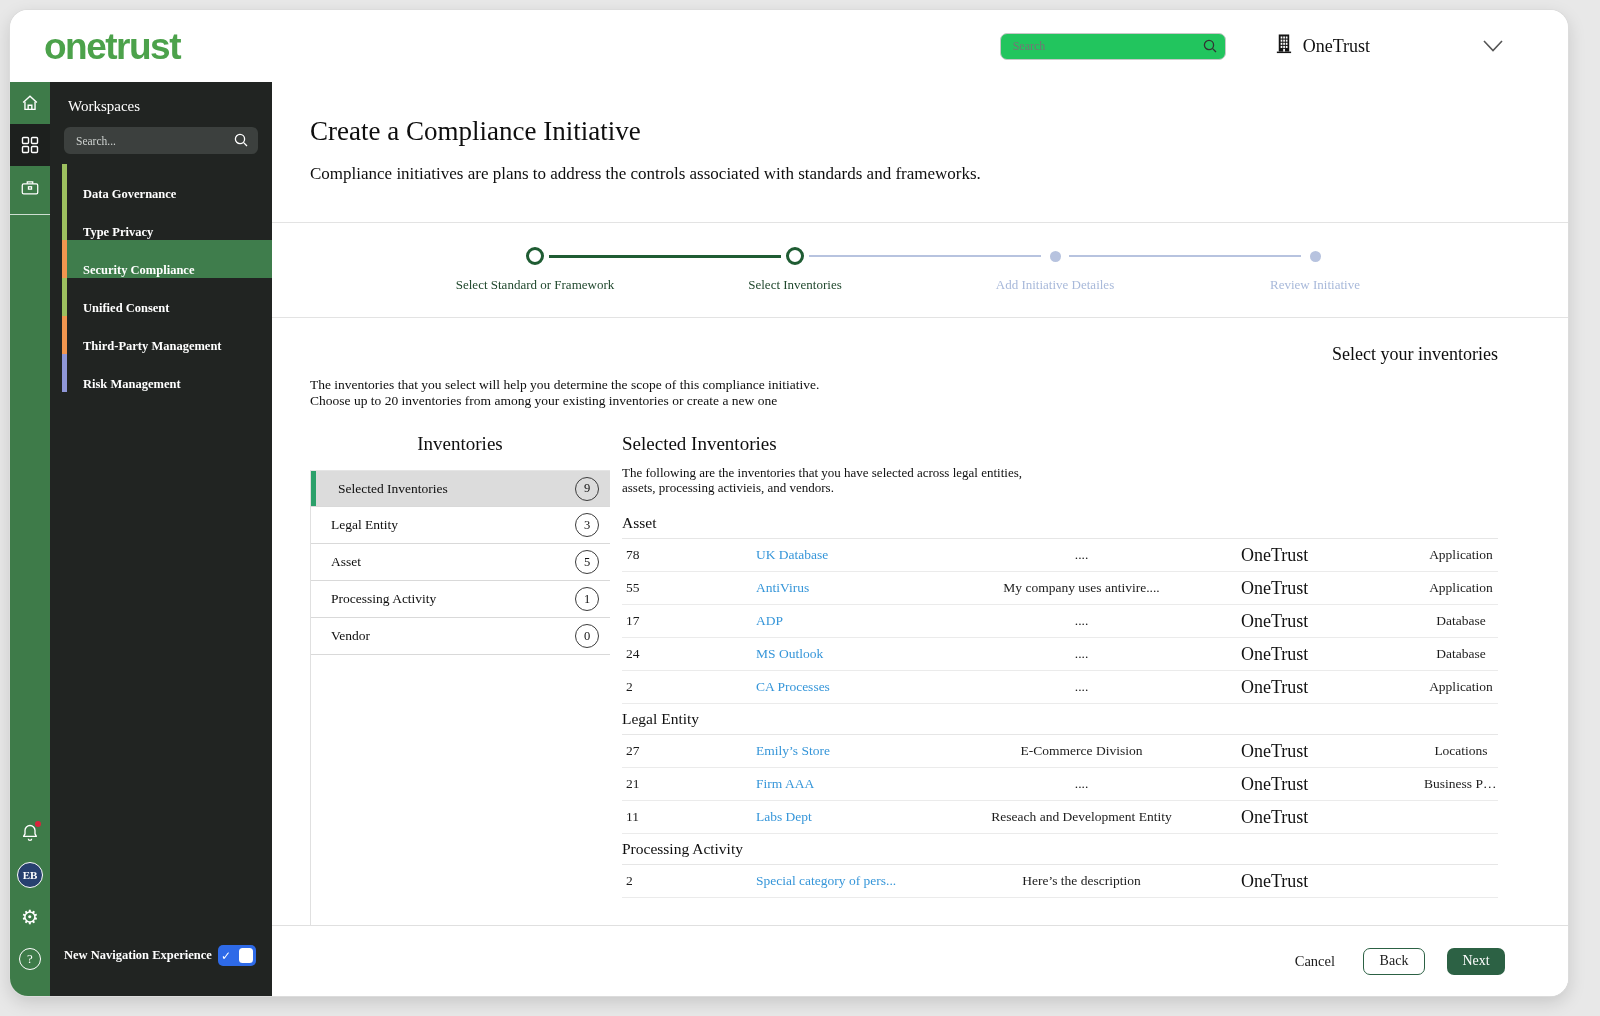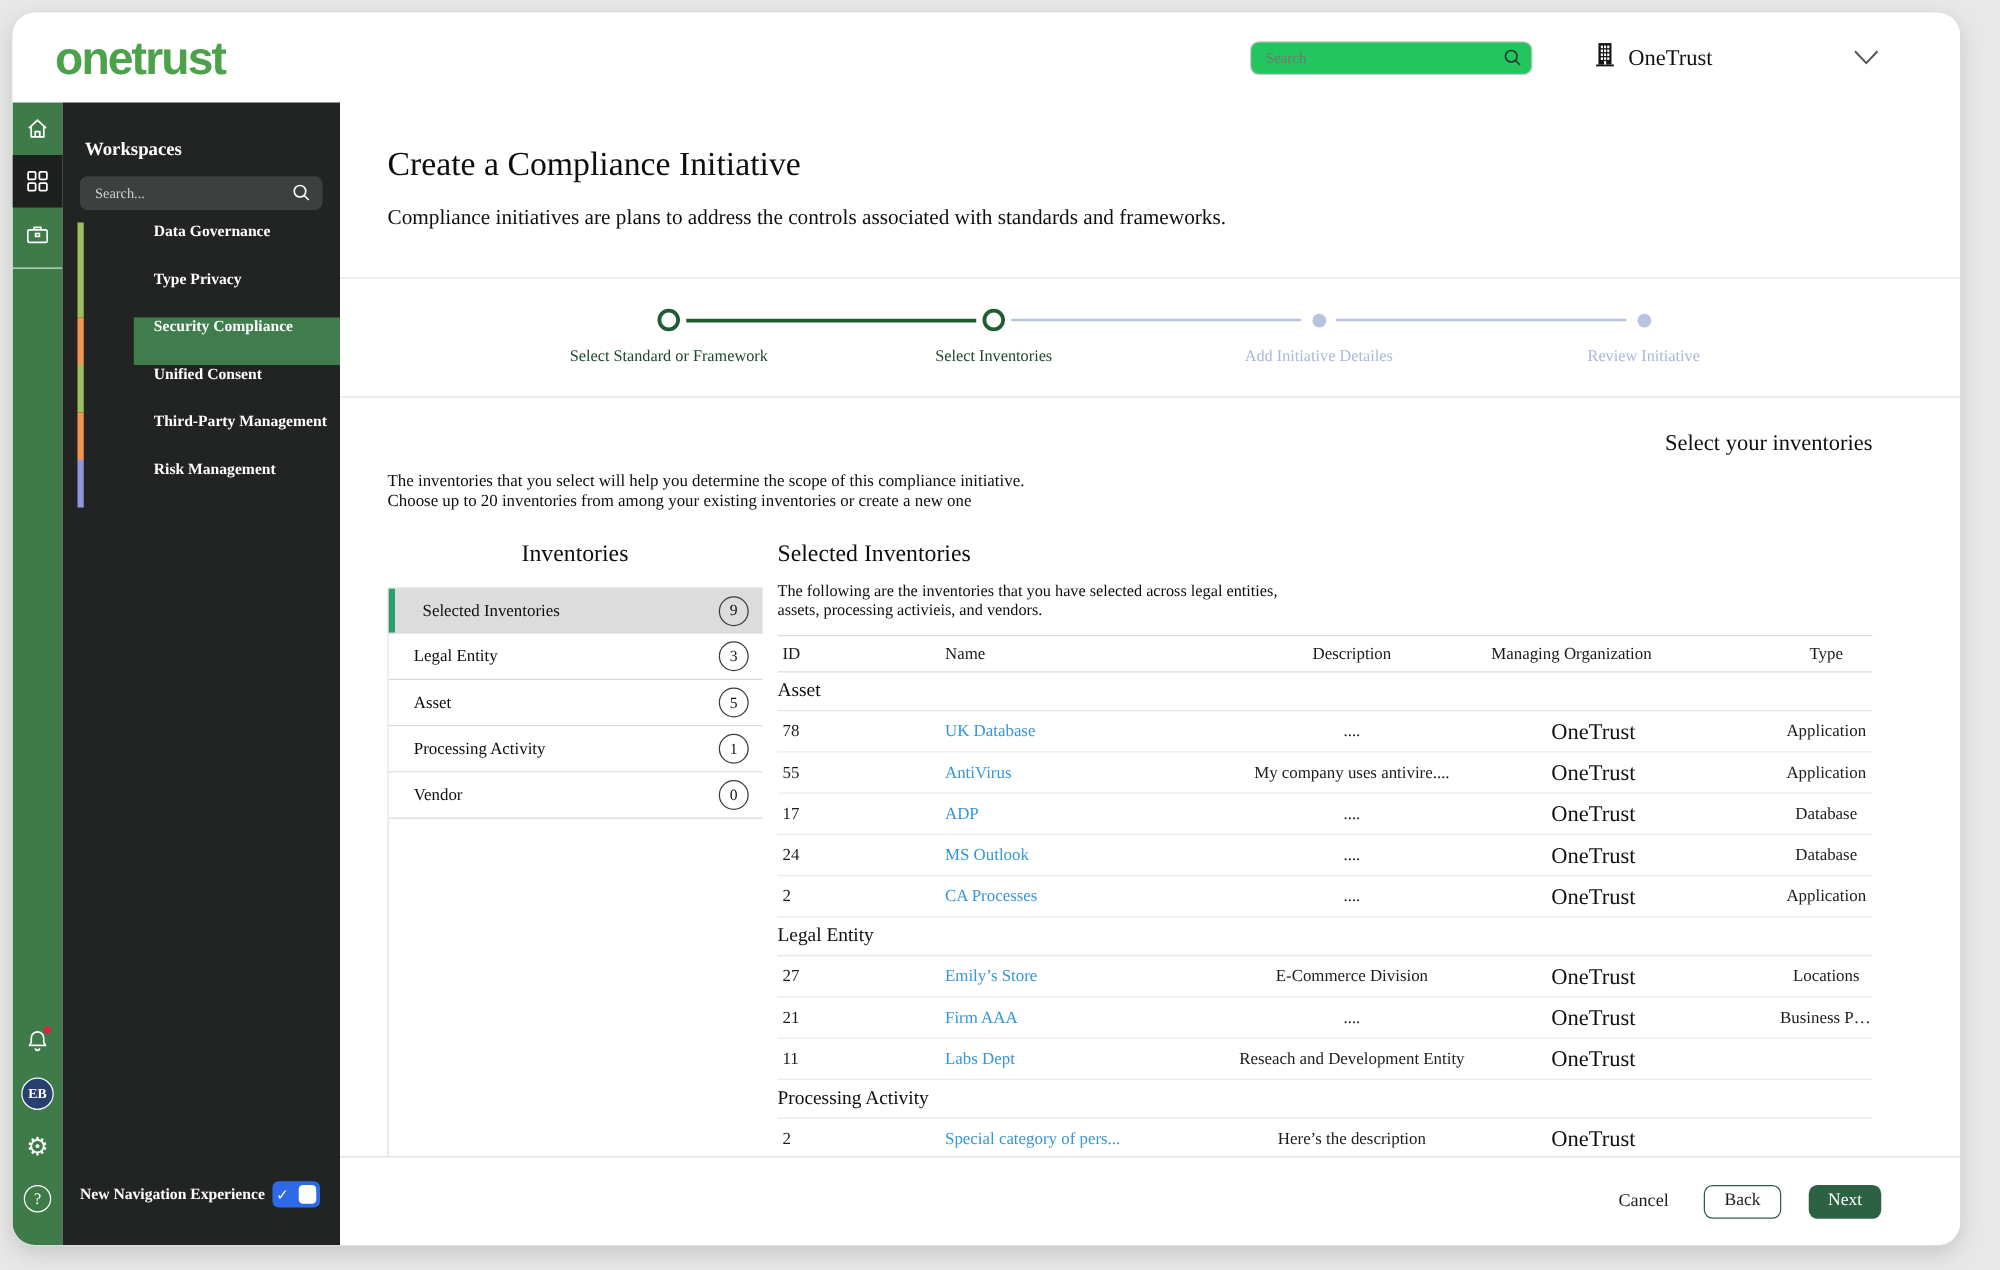--- a/index.html
+++ b/index.html
@@ -32,30 +32,30 @@
   .rail-spacer{ flex:1; }
   .dot-red{ position:absolute; top:9px; right:9px; width:6px; height:6px; border-radius:50%; background:#d9253d; }
   .avatar{ width:26px; height:26px; border-radius:50%; background:#27406f; border:1.5px solid #fff; color:#fff;
            font-size:11px; font-weight:bold; display:flex; align-items:center; justify-content:center; }
   .gear{ color:#fff; font-size:20px; font-family:"DejaVu Sans", sans-serif; line-height:1; }
   .help{ width:22px; height:22px; border-radius:50%; border:1.5px solid #fff; color:#fff; font-size:13px;
          display:flex; align-items:center; justify-content:center; }
 
   
   .panel{ flex:0 0 222px; background:#212422; color:#fff; display:flex; flex-direction:column; }
-  .panel-title{ font-size:15px; font-weight:bold; padding:30px 0 0 18px; }
+  .panel-title{ font-size:15px; font-weight:normal; padding:16px 0 0 18px; }
   .panel-search{ position:relative; margin:12px 14px 0 14px; }
   .panel-search input{ width:100%; height:27px; background:#3c403e; border:none; border-radius:6px; color:#e6e8e7;
         font:11.5px "Liberation Serif", serif; padding:0 30px 0 12px; outline:none; }
   .panel-search input::placeholder{ color:#cdd1cf; }
   .panel-search .mag{ position:absolute; right:9px; top:5px; }
   .ws-list{ margin-top:10px; }
   .ws-item{ height:38px; display:flex; align-items:stretch; cursor:pointer; }
   .ws-strip{ flex:0 0 5px; margin-left:12px; }
-  .ws-body{ flex:1; display:flex; align-items:flex-start; padding-left:16px;margin-left:40px; }
+  .ws-body{ flex:1; display:flex; align-items:flex-end; padding-left:16px; }
   .ws-item.active .ws-body{ background:#3f7d4c; }
   .ws-label{ font-size:12.5px; font-weight:bold; color:#fff; }
   .panel-footer{ margin-top:auto; display:flex; align-items:center; justify-content:space-between; padding:0 16px 30px 14px; }
   .panel-footer .lbl{ font-size:12.5px; font-weight:bold; }
   .toggle{ width:38px; height:21px; background:#2e6ae8; border-radius:5px; display:flex; align-items:center;
            justify-content:space-between; padding:0 3px; cursor:pointer; }
   .toggle .check{ color:#fff; font-size:12px; font-weight:bold; font-family:"DejaVu Sans", sans-serif; }
   .toggle .knob{ width:14px; height:15px; background:#fff; border-radius:3.5px; }
 
   
@@ -340,27 +340,20 @@
               </div>
           </div>
 
           <div class="right-col">
             <div class="sel-title">Selected Inventories</div>
             <div class="sel-desc">
               <div>The following are the inventories that you have selected across legal entities,</div>
               <div>assets, processing activieis, and vendors.</div>
             </div>
             <div class="table">
-              <div class="t-header">
-                <span class="c">ID</span>
-                <span class="c">Name</span>
-                <span class="c desc">Description</span>
-                <span class="c">Managing Organization</span>
-                <span class="c type">Type</span>
-              </div>
               <div id="inv-table-body">
                   <div class="t-group">Asset</div>
                   <div class="t-row">
                     <span class="c id">78</span>
                     <a class="c name">UK Database</a>
                     <span class="c desc">....</span>
                     <span class="c org">OneTrust</span>
                     <span class="c type">Application</span>
                   </div>
                   <div class="t-row">

